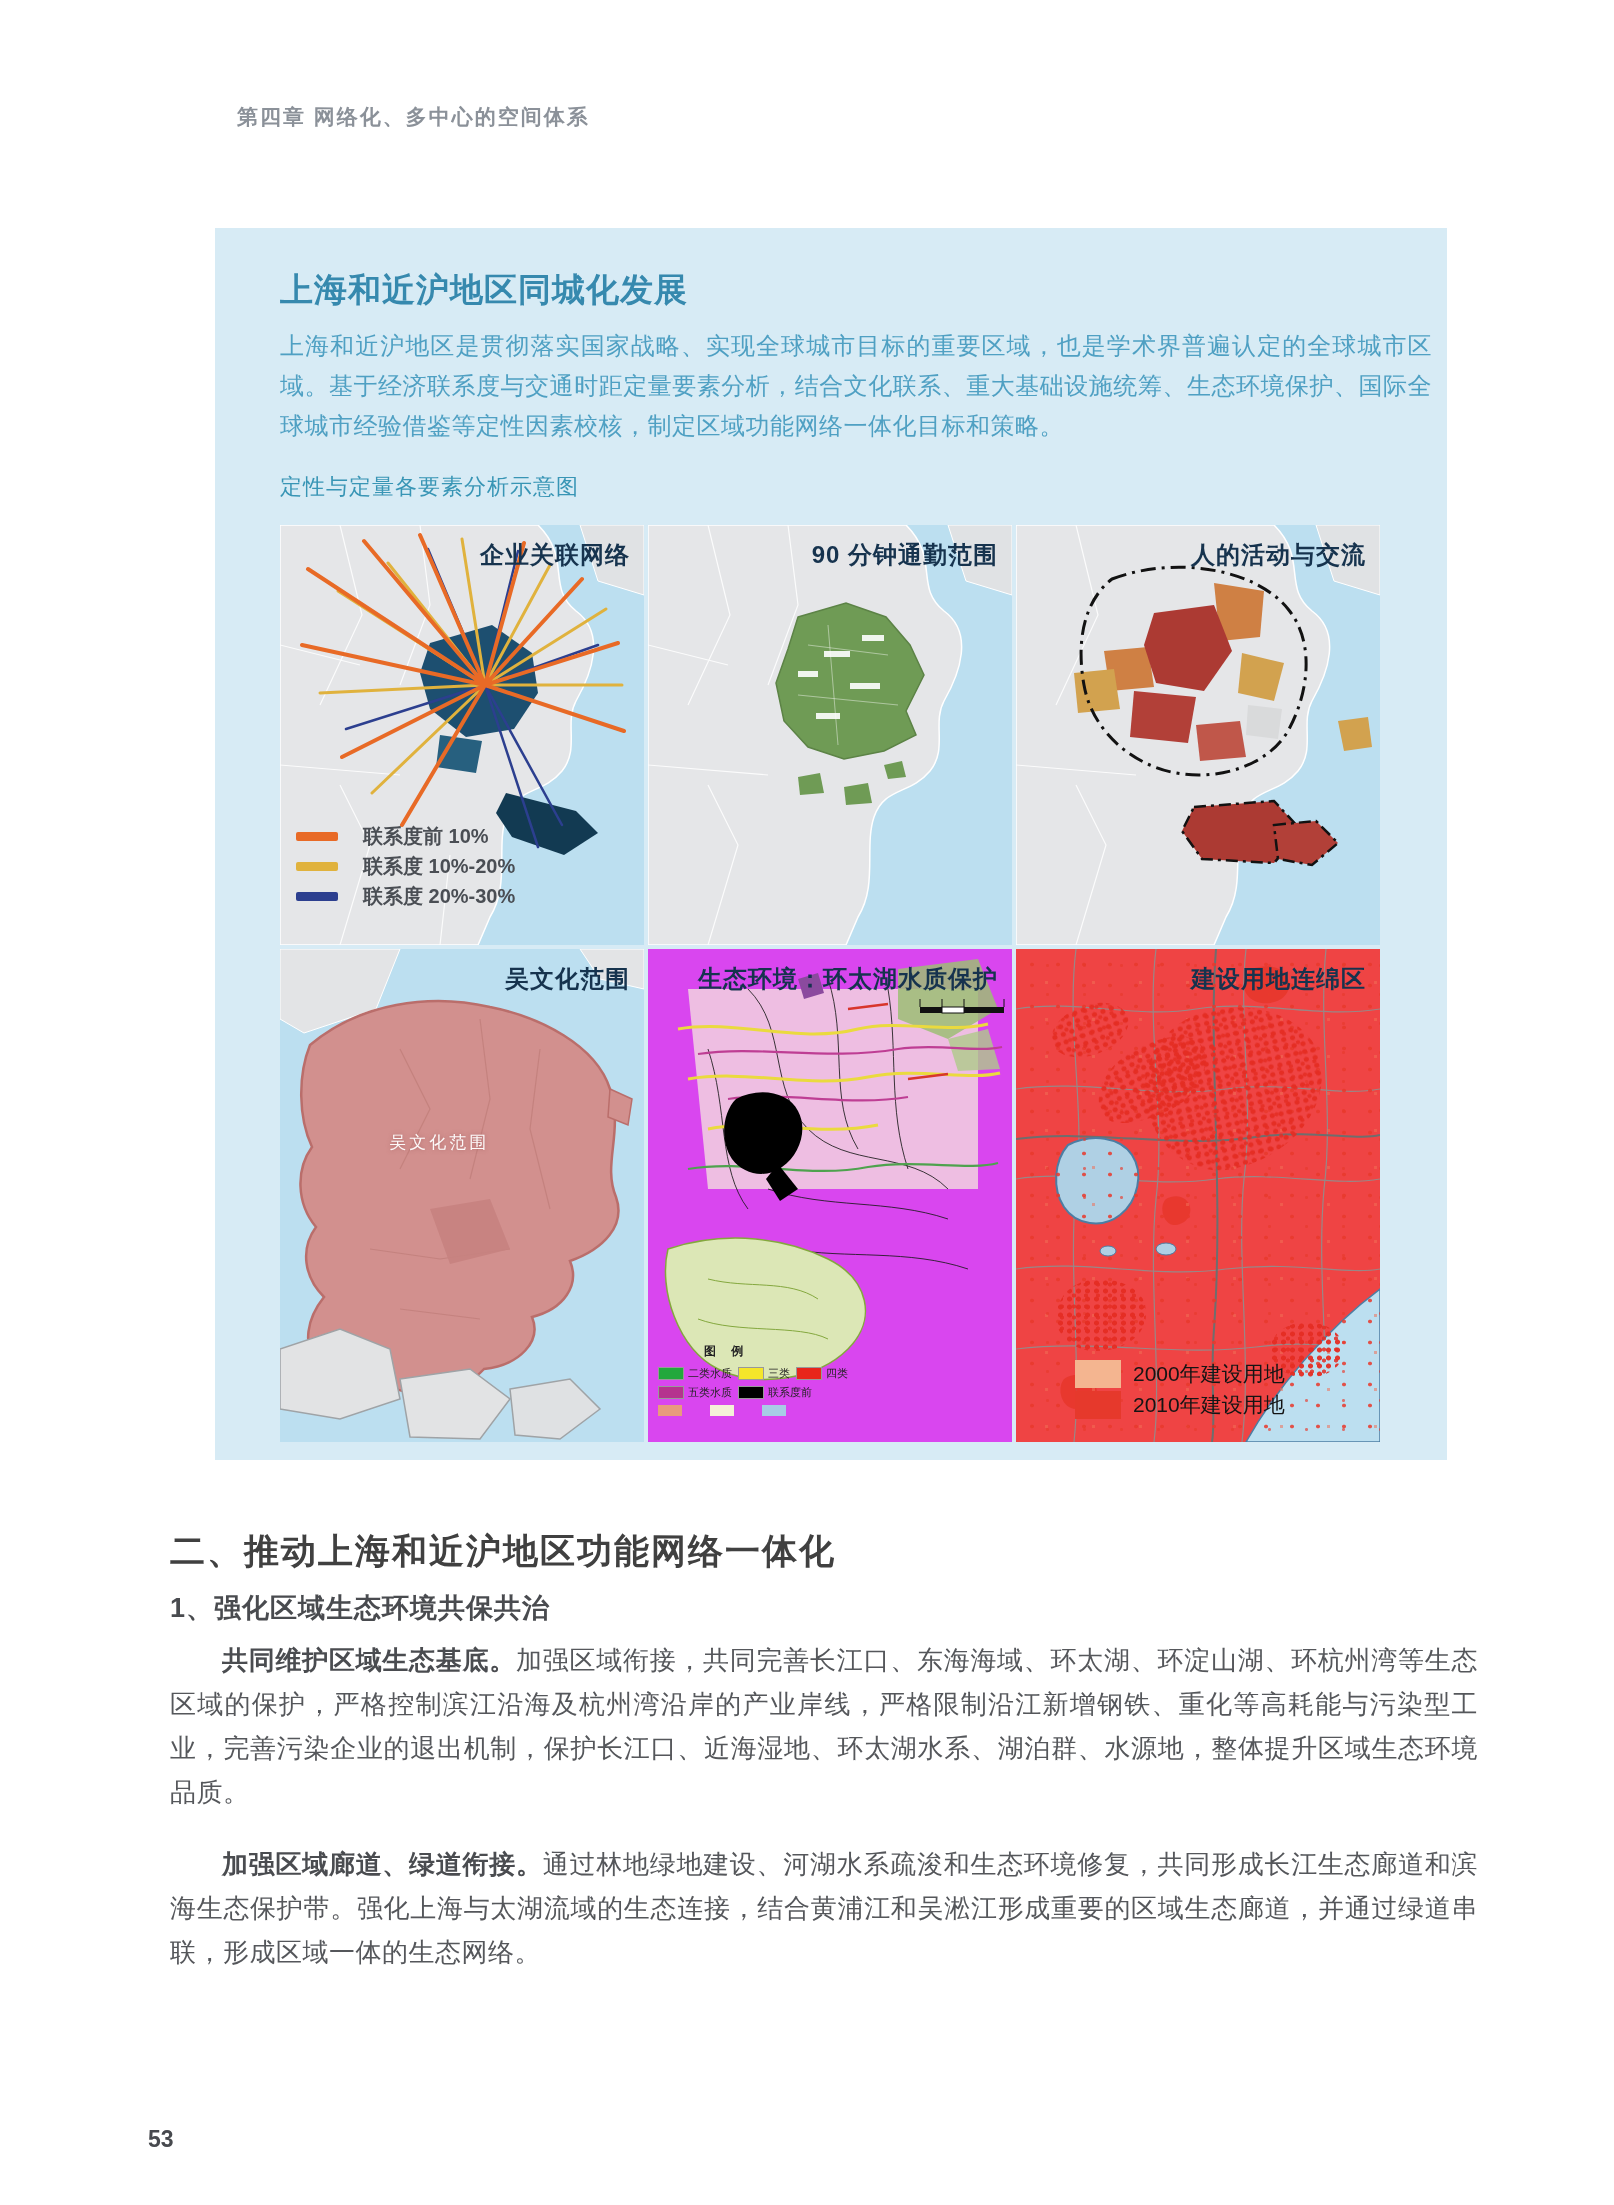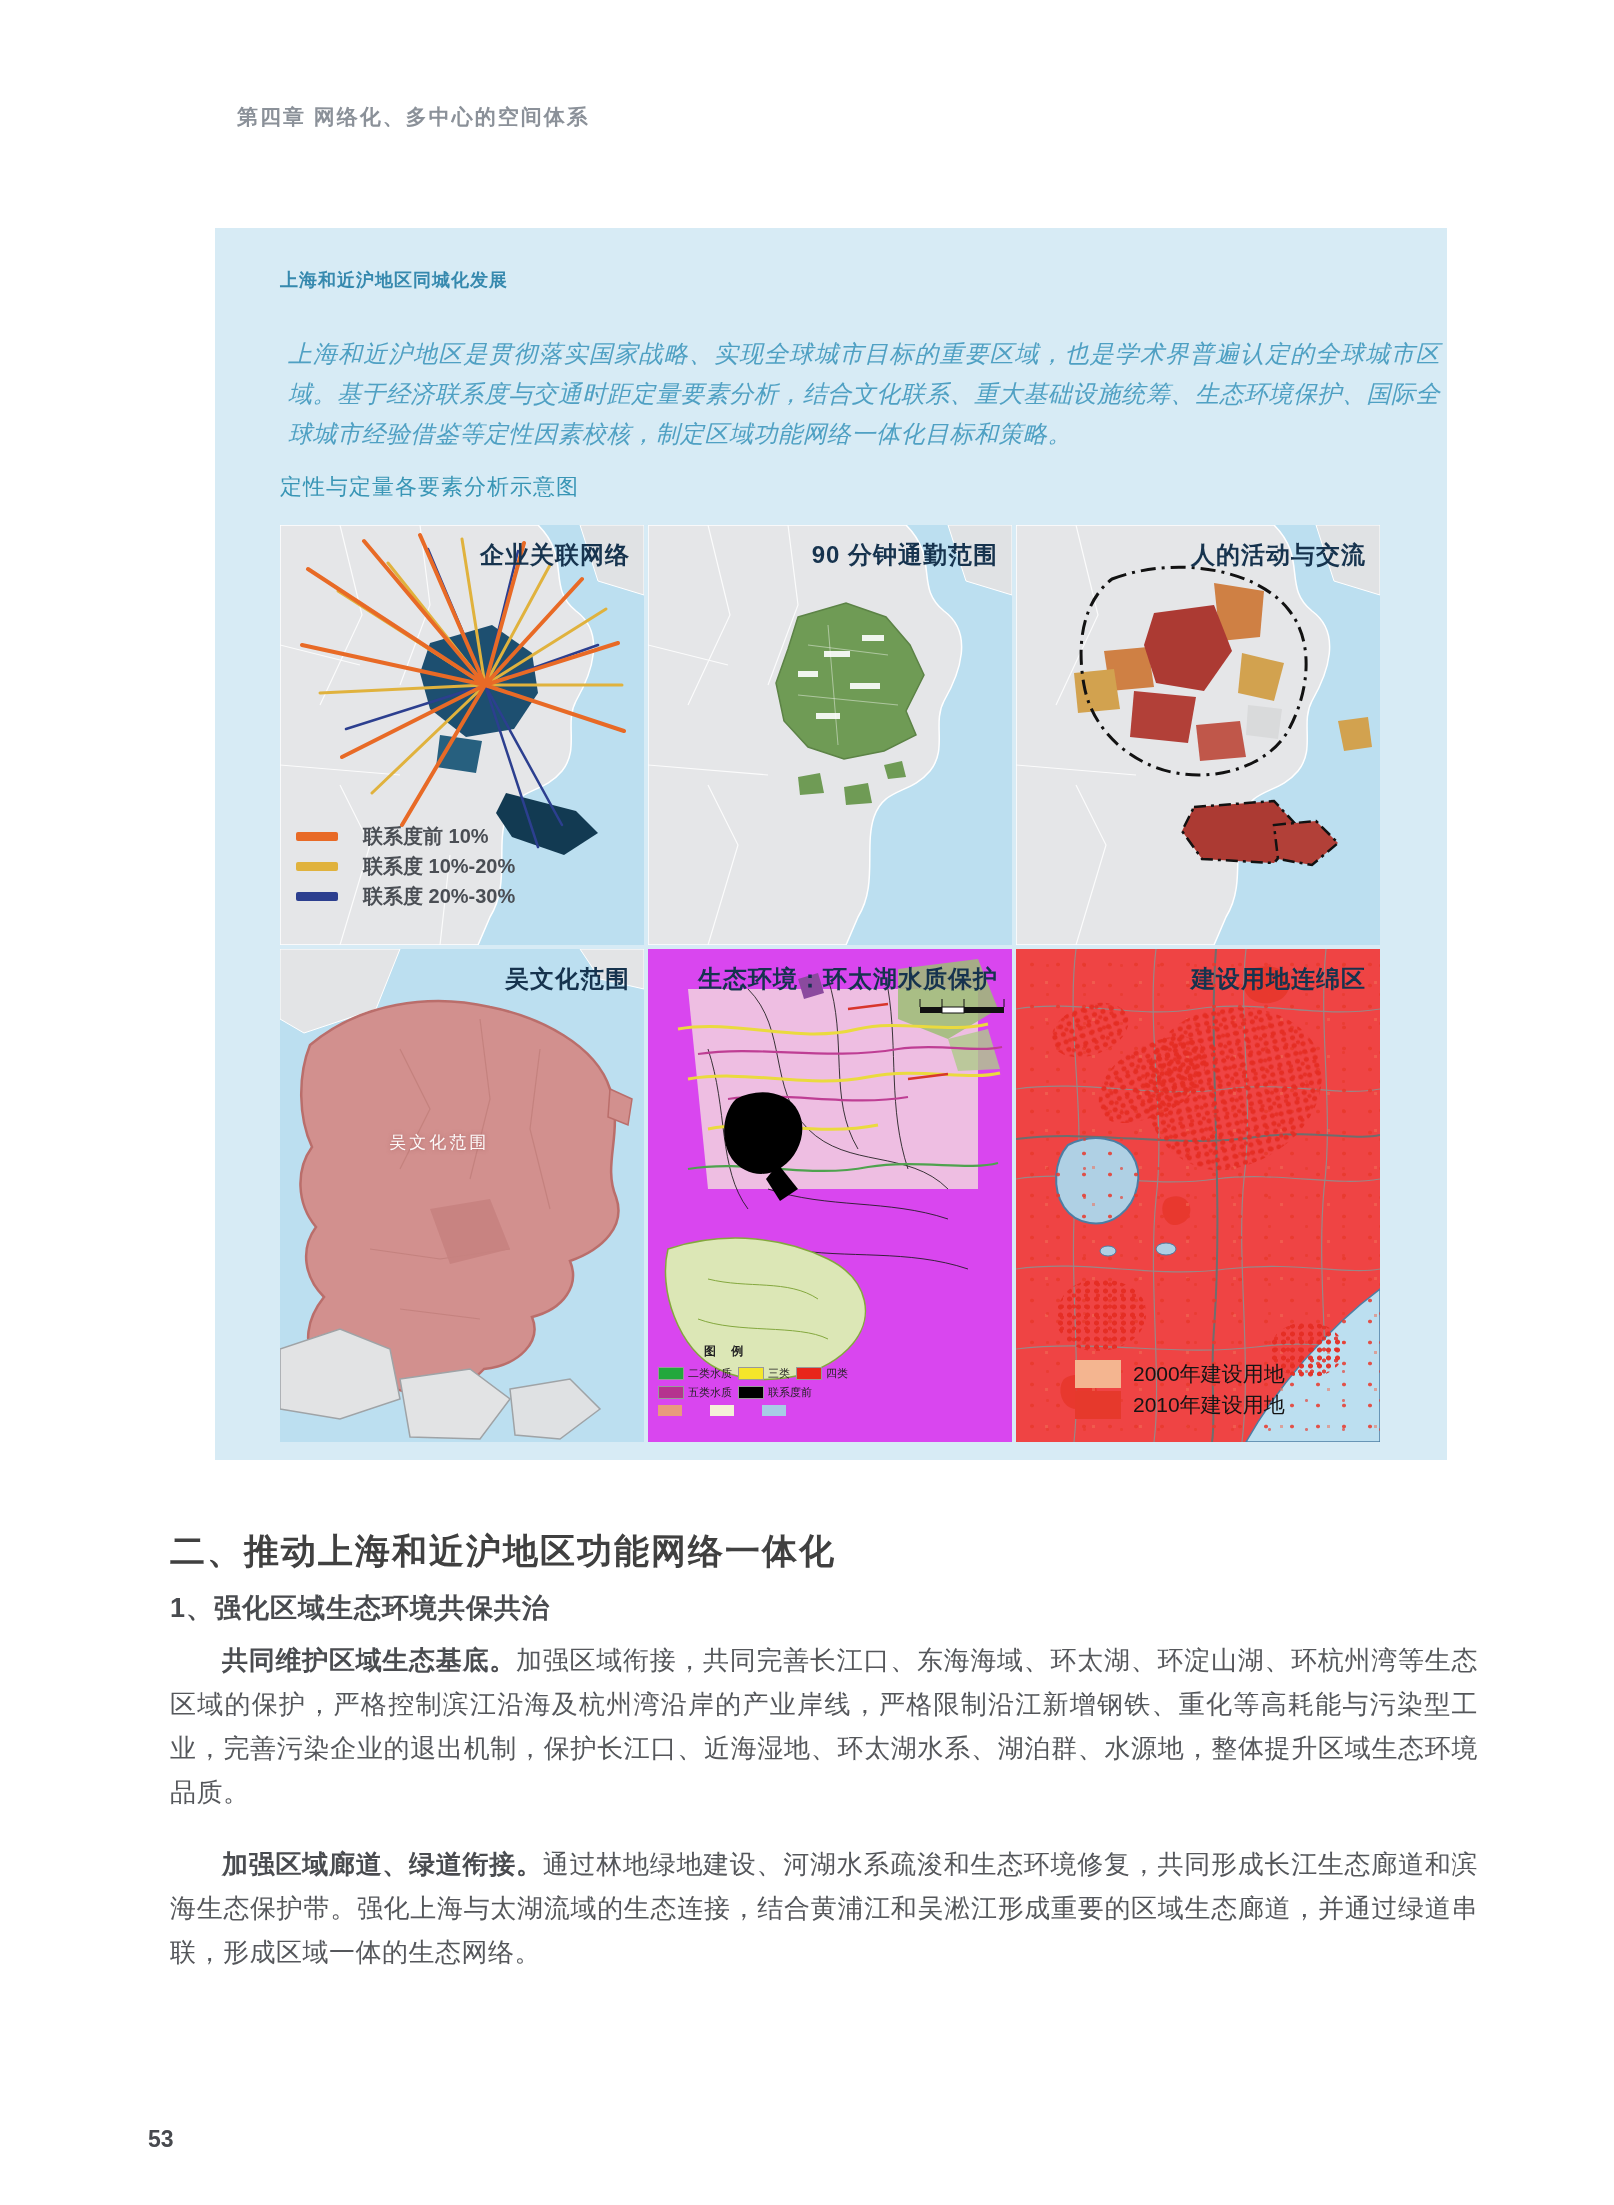--- a/index.html
+++ b/index.html
@@ -6,23 +6,23 @@
   .page{
     position:relative;width:1614px;height:2205px;background:#ffffff;overflow:hidden;
     font-family:"Liberation Sans","DejaVu Sans",sans-serif;
   }
   .chapter-header{
     position:absolute;left:237px;top:103px;font-size:21px;font-weight:bold;
     color:#8B9199;letter-spacing:2px;
   }
   
   .infobox{position:absolute;left:215px;top:228px;width:1232px;height:1232px;background:#D7EBF5;}
-  .infobox-title{position:absolute;left:65px;top:40px;font-size:18px;font-weight:bold;color:#3689AE;letter-spacing:1px;}
+  .infobox-title{position:absolute;left:65px;top:40px;font-size:33px;font-weight:bold;color:#3689AE;letter-spacing:1px;}
   .infobox-body{position:absolute;left:65px;top:98px;width:1152px;font-size:24px;line-height:40px;
-    color:#4FA0C3;text-align:justify;letter-spacing:0.5px;margin:8px;font-style:italic;}
+    color:#4FA0C3;text-align:justify;letter-spacing:0.5px;margin:0;}
   .infobox-caption{position:absolute;left:65px;top:244px;font-size:22px;font-weight:normal;color:#3895B5;letter-spacing:1px;}
   
   .map-grid{position:absolute;left:65px;top:297px;width:1100px;height:917px;
     display:grid;grid-template-columns:repeat(3,1fr);grid-template-rows:420px 493px;gap:4px;}
   .map{position:relative;overflow:hidden;background:#BCDFF0;}
   .map svg{position:absolute;inset:0;width:100%;height:100%;display:block;}
   .map-title{position:absolute;top:14px;right:14px;font-size:24px;font-weight:bold;color:#16334E;z-index:6;letter-spacing:1px;margin-left:40px;}
   .map5{background:#d946ef;}
   .map6{background:#ef4444;}
   

